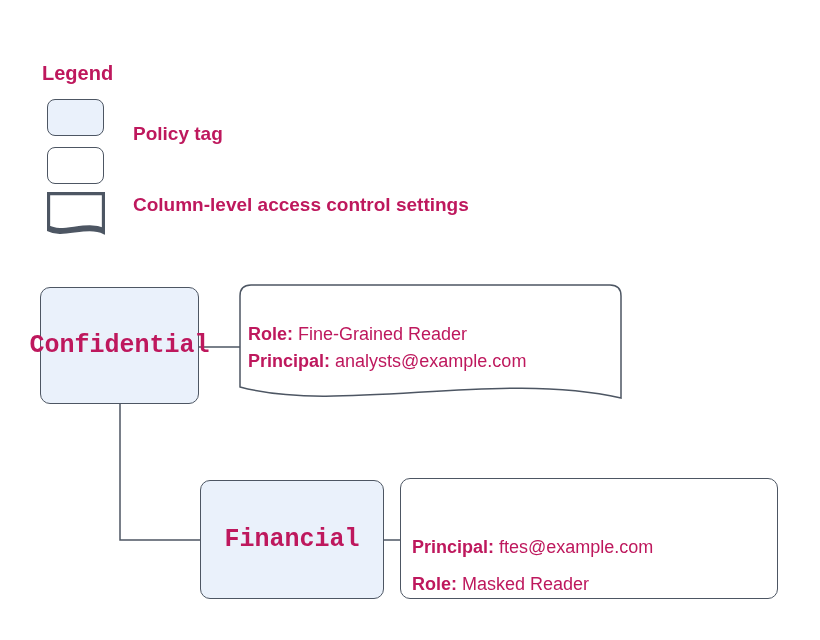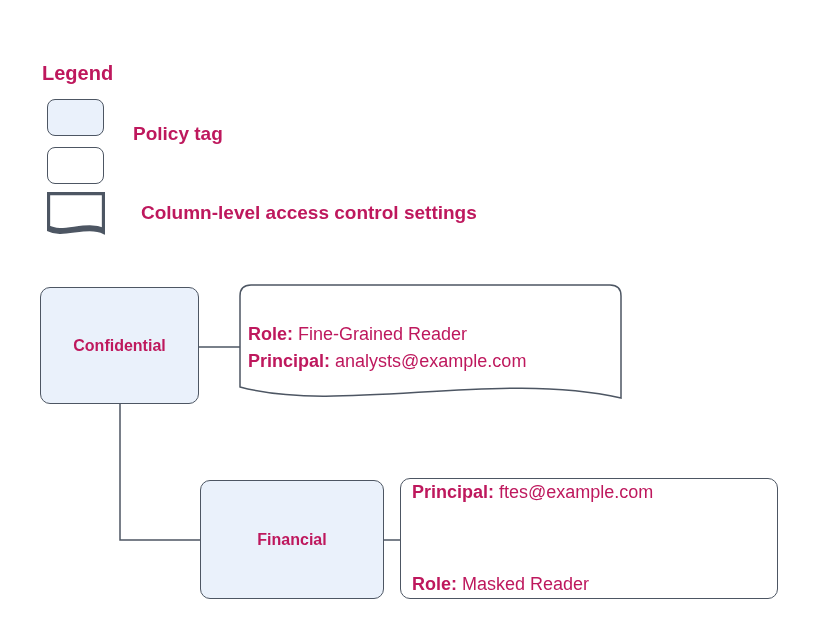--- a/index.html
+++ b/index.html
@@ -38,38 +38,39 @@
   }
   .legend-label {
     position: absolute;
     left: 133px;
     font-size: 19px;
     font-weight: bold;
     white-space: nowrap;
   }
   .legend-label-1 { top: 123px; }
   .legend-label-2 { top: 154px; }
-  .legend-label-3 { top: 202px; margin-left: 8px; }
+  .legend-label-3 { top: 194px; }
   
   .connectors {
     position: absolute;
     left: 0; top: 0;
     width: 820px; height: 640px;
   }
   
   .node {
     position: absolute;
     border: 1.4px solid #4d5663;
     border-radius: 10px;
     background: #eaf1fb;
     display: flex;
     align-items: center;
     justify-content: center;
-    font-size: 16px;
+    font-size: 25px;
     font-weight: bold;
+    font-family: Liberation Mono, monospace;
   }
   .node-confidential { left: 40px; top: 287px; width: 159px; height: 117px; }
   .node-financial    { left: 200px; top: 480px; width: 184px; height: 119px; }
   
   .doc-shape {
     position: absolute;
     left: 239px; top: 284px;
     width: 383px; height: 127px;
   }
   .doc-text {
@@ -82,21 +83,21 @@
   
   .policy-box {
     position: absolute;
     left: 400px; top: 478px;
     width: 378px; height: 121px;
     border: 1.4px solid #4d5663;
     border-radius: 10px;
     background: #ffffff;
     display: flex;
     flex-direction: column;
-    justify-content: space-between;
+    justify-content: flex-end;
     padding-left: 11px;
     font-size: 18px;
     line-height: 27px;
     white-space: nowrap;
     gap: 10px;
   }
   .b { font-weight: bold; }
 </style>
 </head>
 <body>

